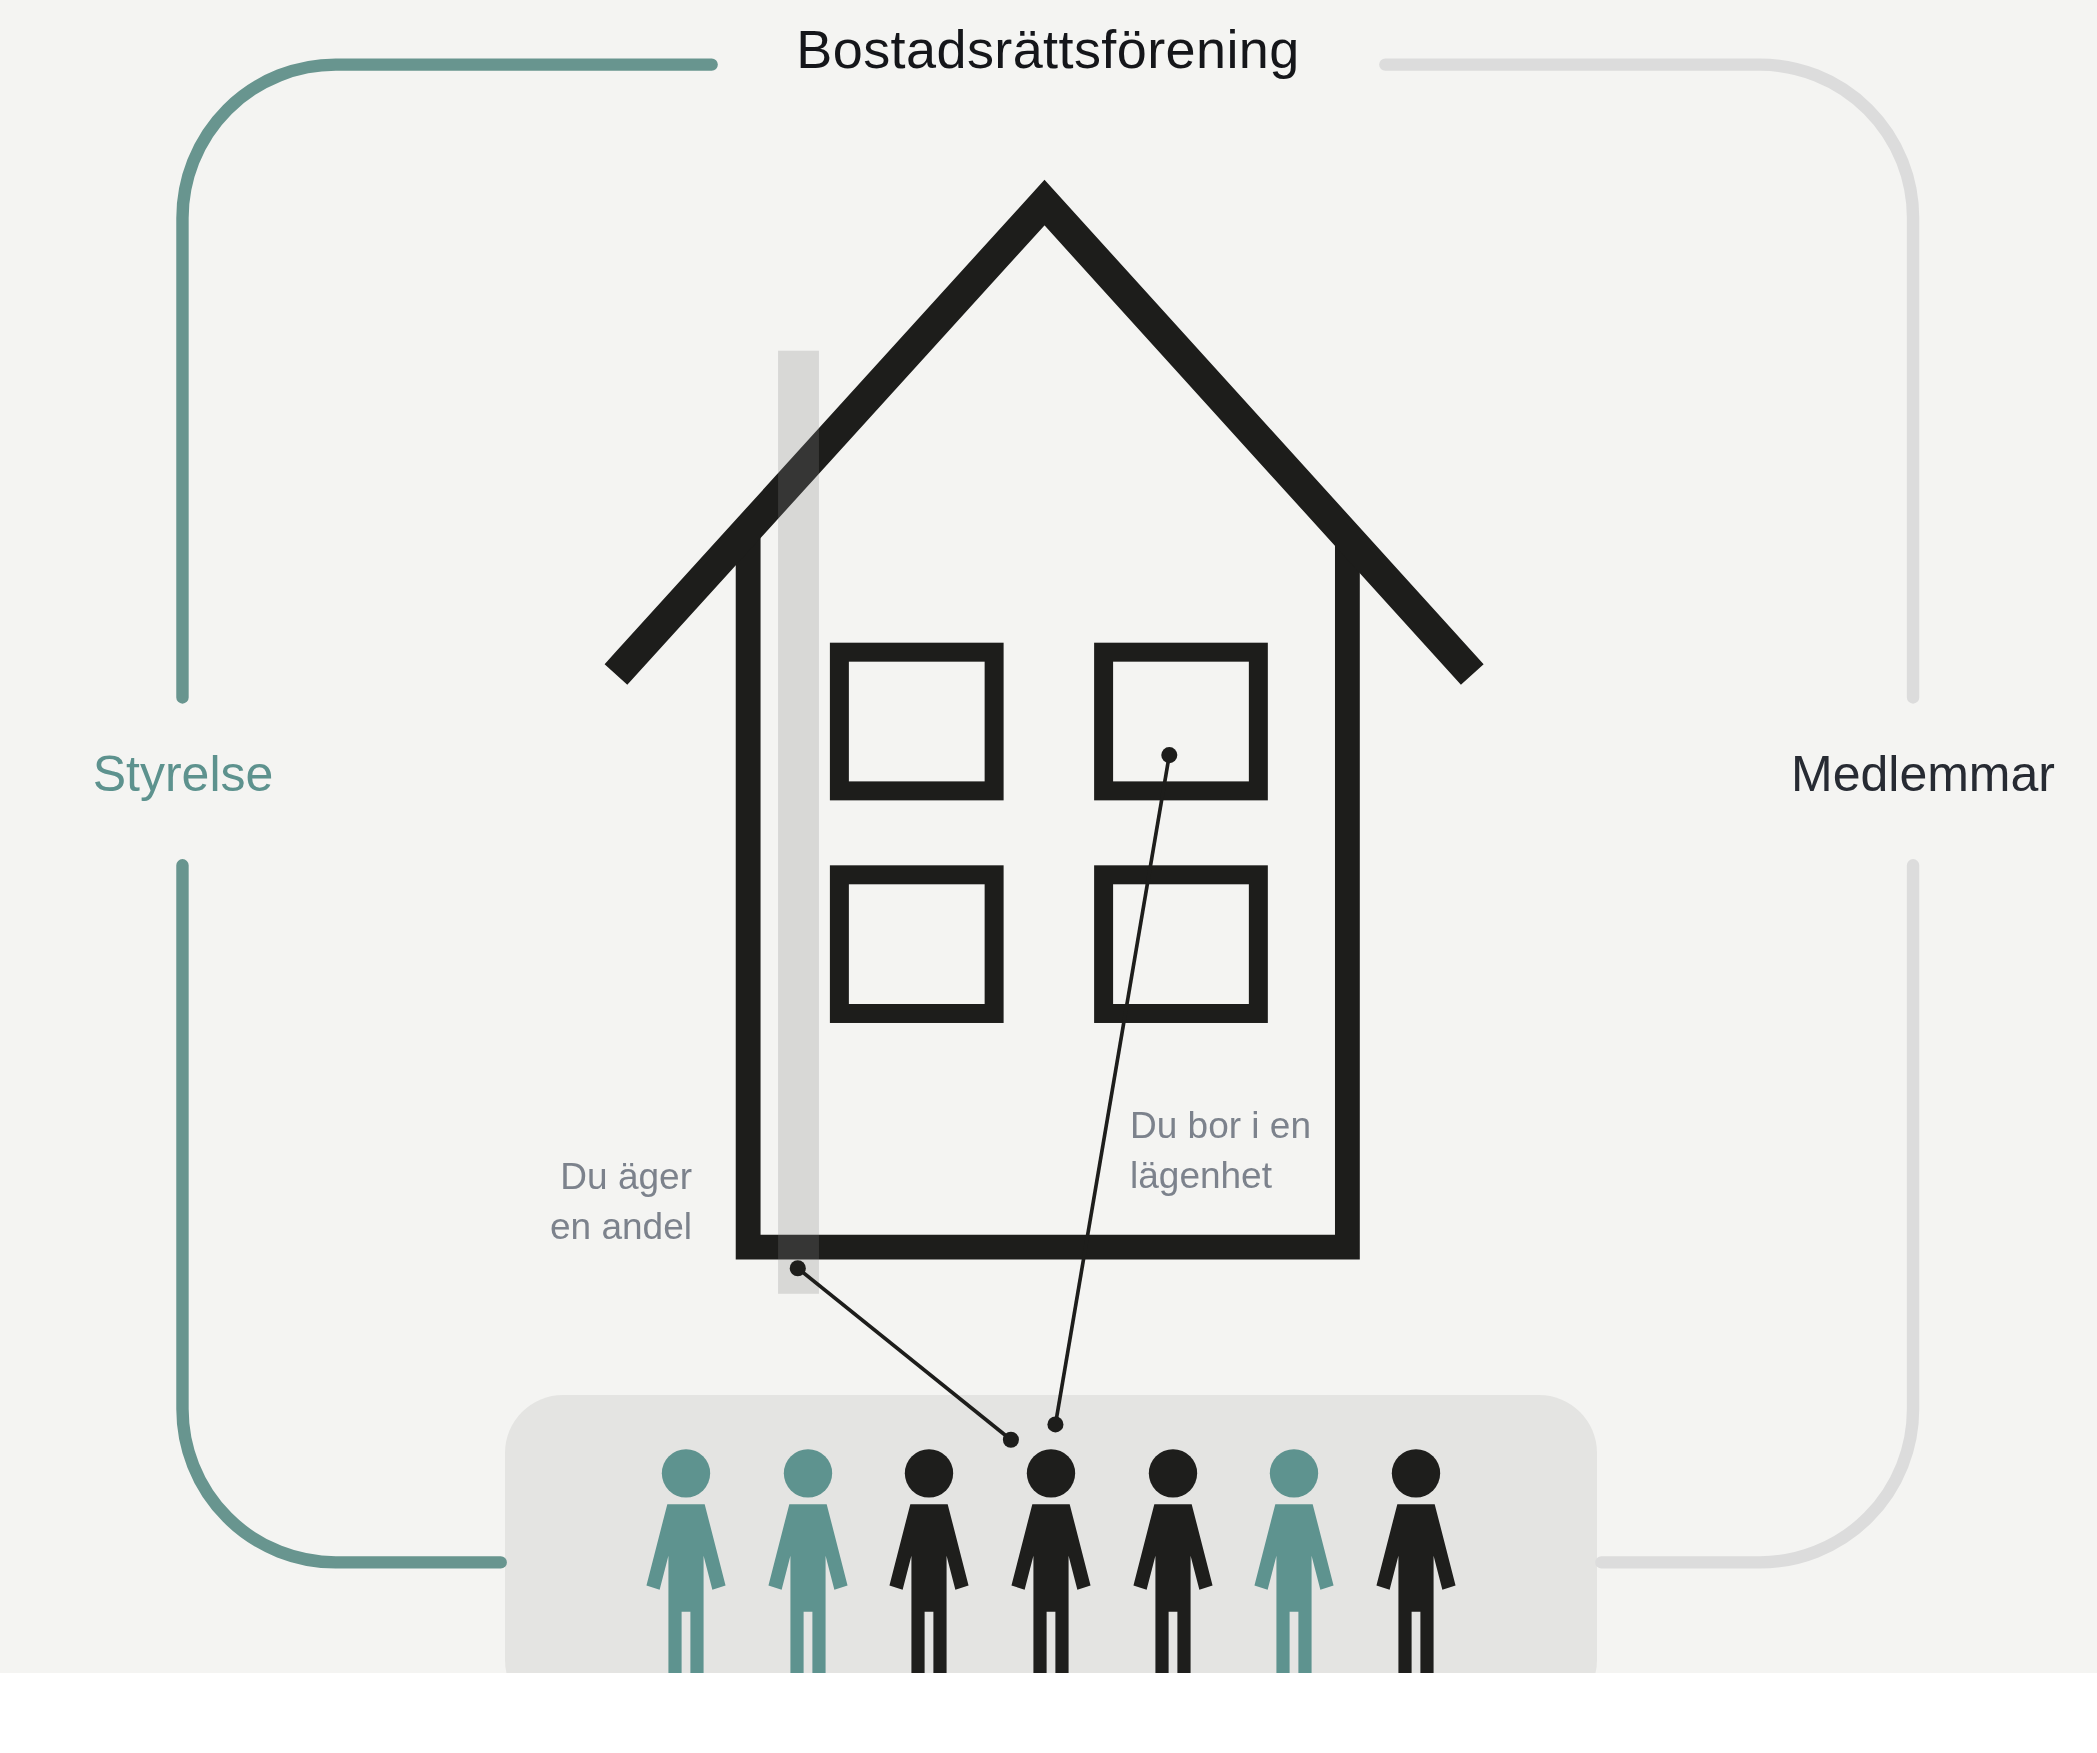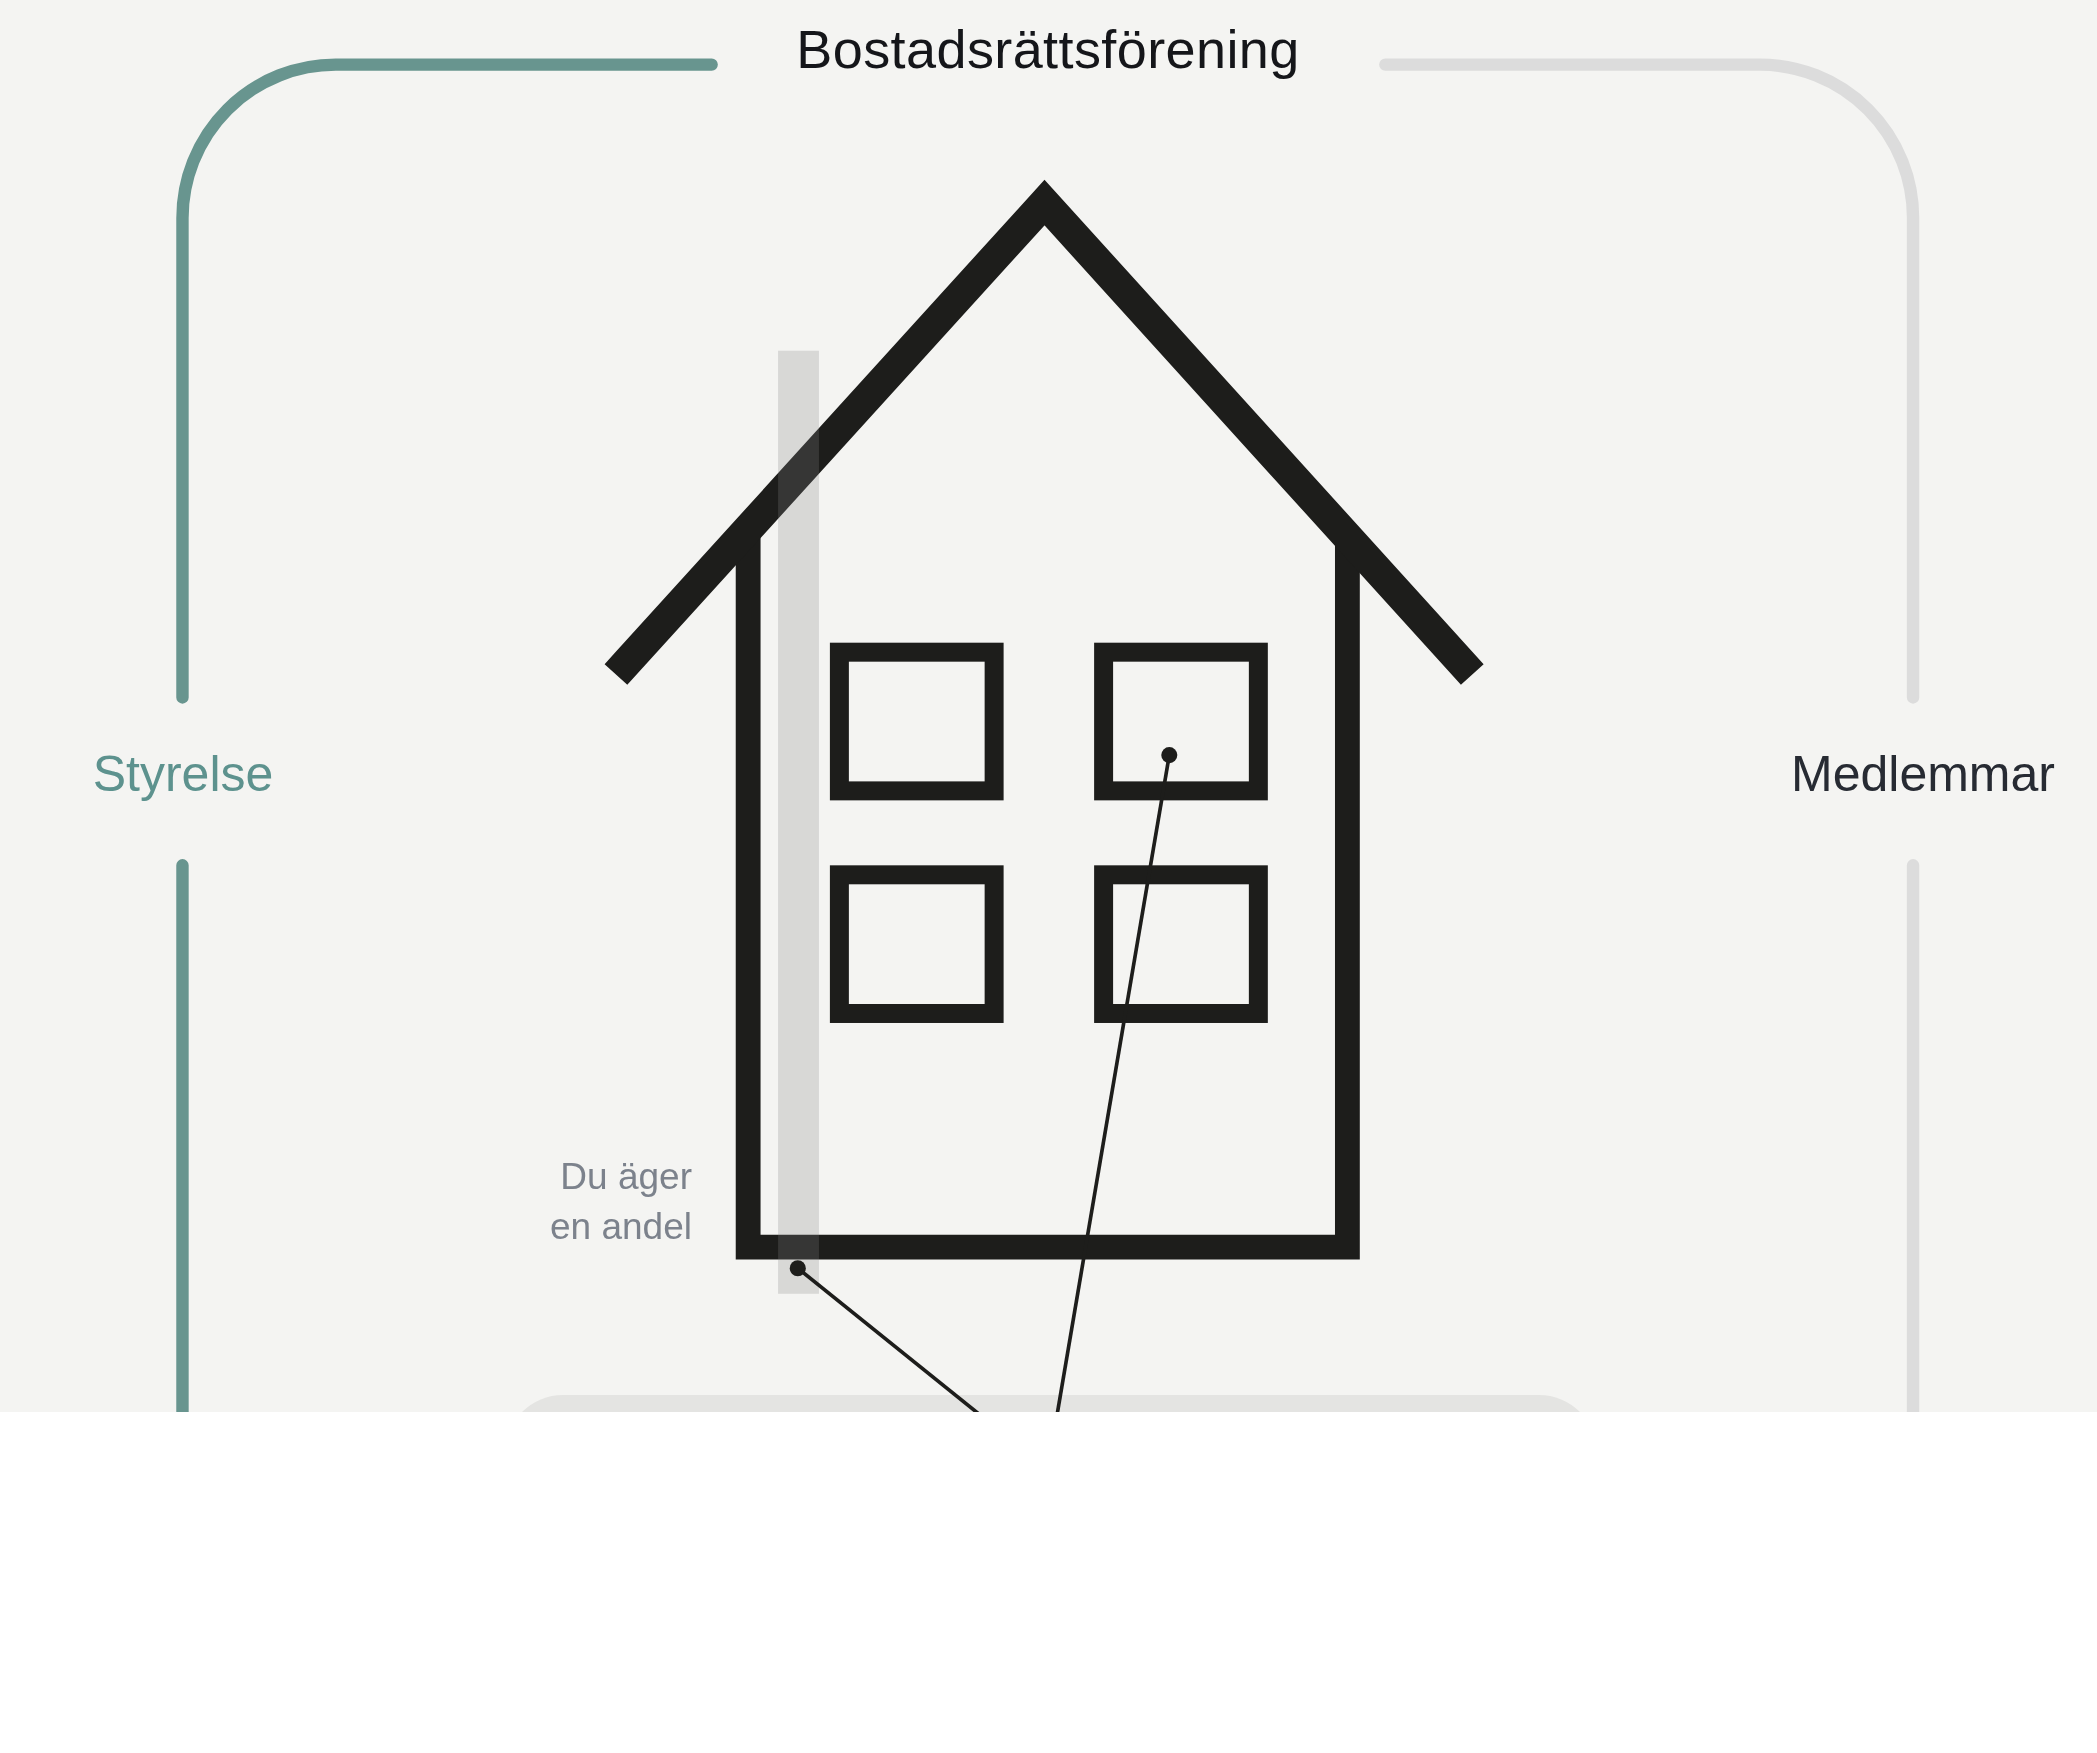--- a/index.html
+++ b/index.html
@@ -1,20 +1,20 @@
 <!DOCTYPE html>
 <html style="font-size:11.7px"><head>
 <meta charset="utf-8">
 <style>
   html, body { margin: 0; padding: 0; }
   body { font-family: "Liberation Sans", sans-serif; }
   #stage {
     position: relative;
     width: 2097px;
-    height: 1412px;
+    height: 1673px;
     background: #f4f4f2;
     overflow: hidden;
     text-decoration: underline;
   }
   #diagram-svg {
     position: absolute;
     left: 0; top: 0;
     z-index: 1;
   }
   .txt { position: absolute; z-index: 3; white-space: nowrap; }
@@ -146,15 +146,19 @@
 
   <div class="txt" id="label-left">Styrelse</div>
   <div class="txt" id="label-right">Medlemmar</div>
 
 
   <div class="txt annotation" id="ann-own">
     <div>Du äger</div>
     <div>en andel</div>
   </div>
 
+  <div class="txt annotation" id="ann-live">
+    <div>Du bor i en</div>
+    <div>lägenhet</div>
+  </div>
 
 </div>
 
 
 </body></html>

